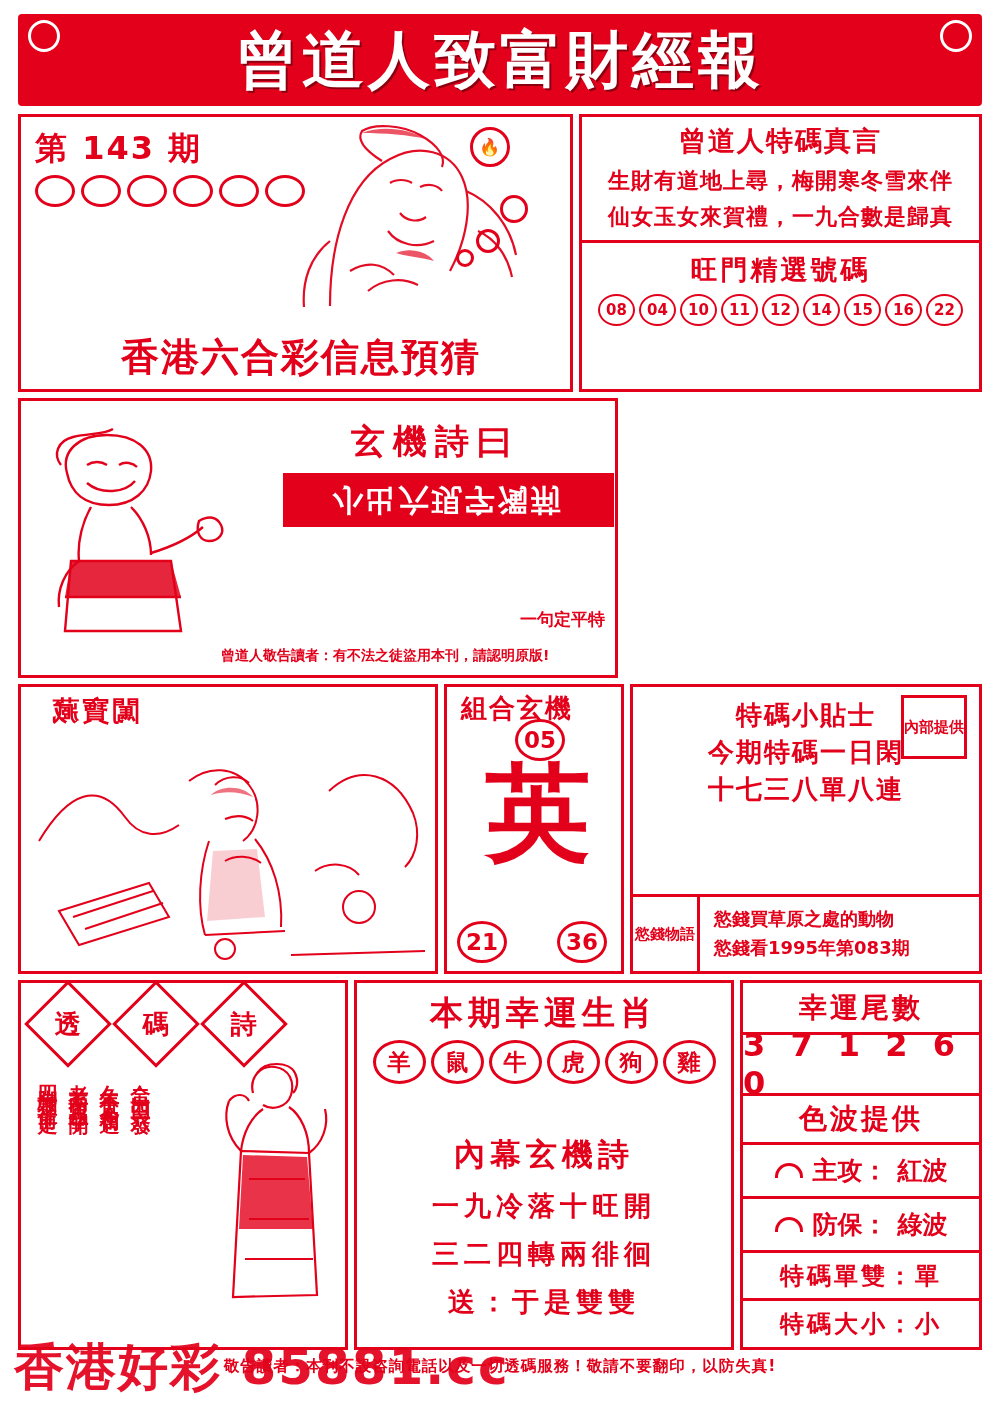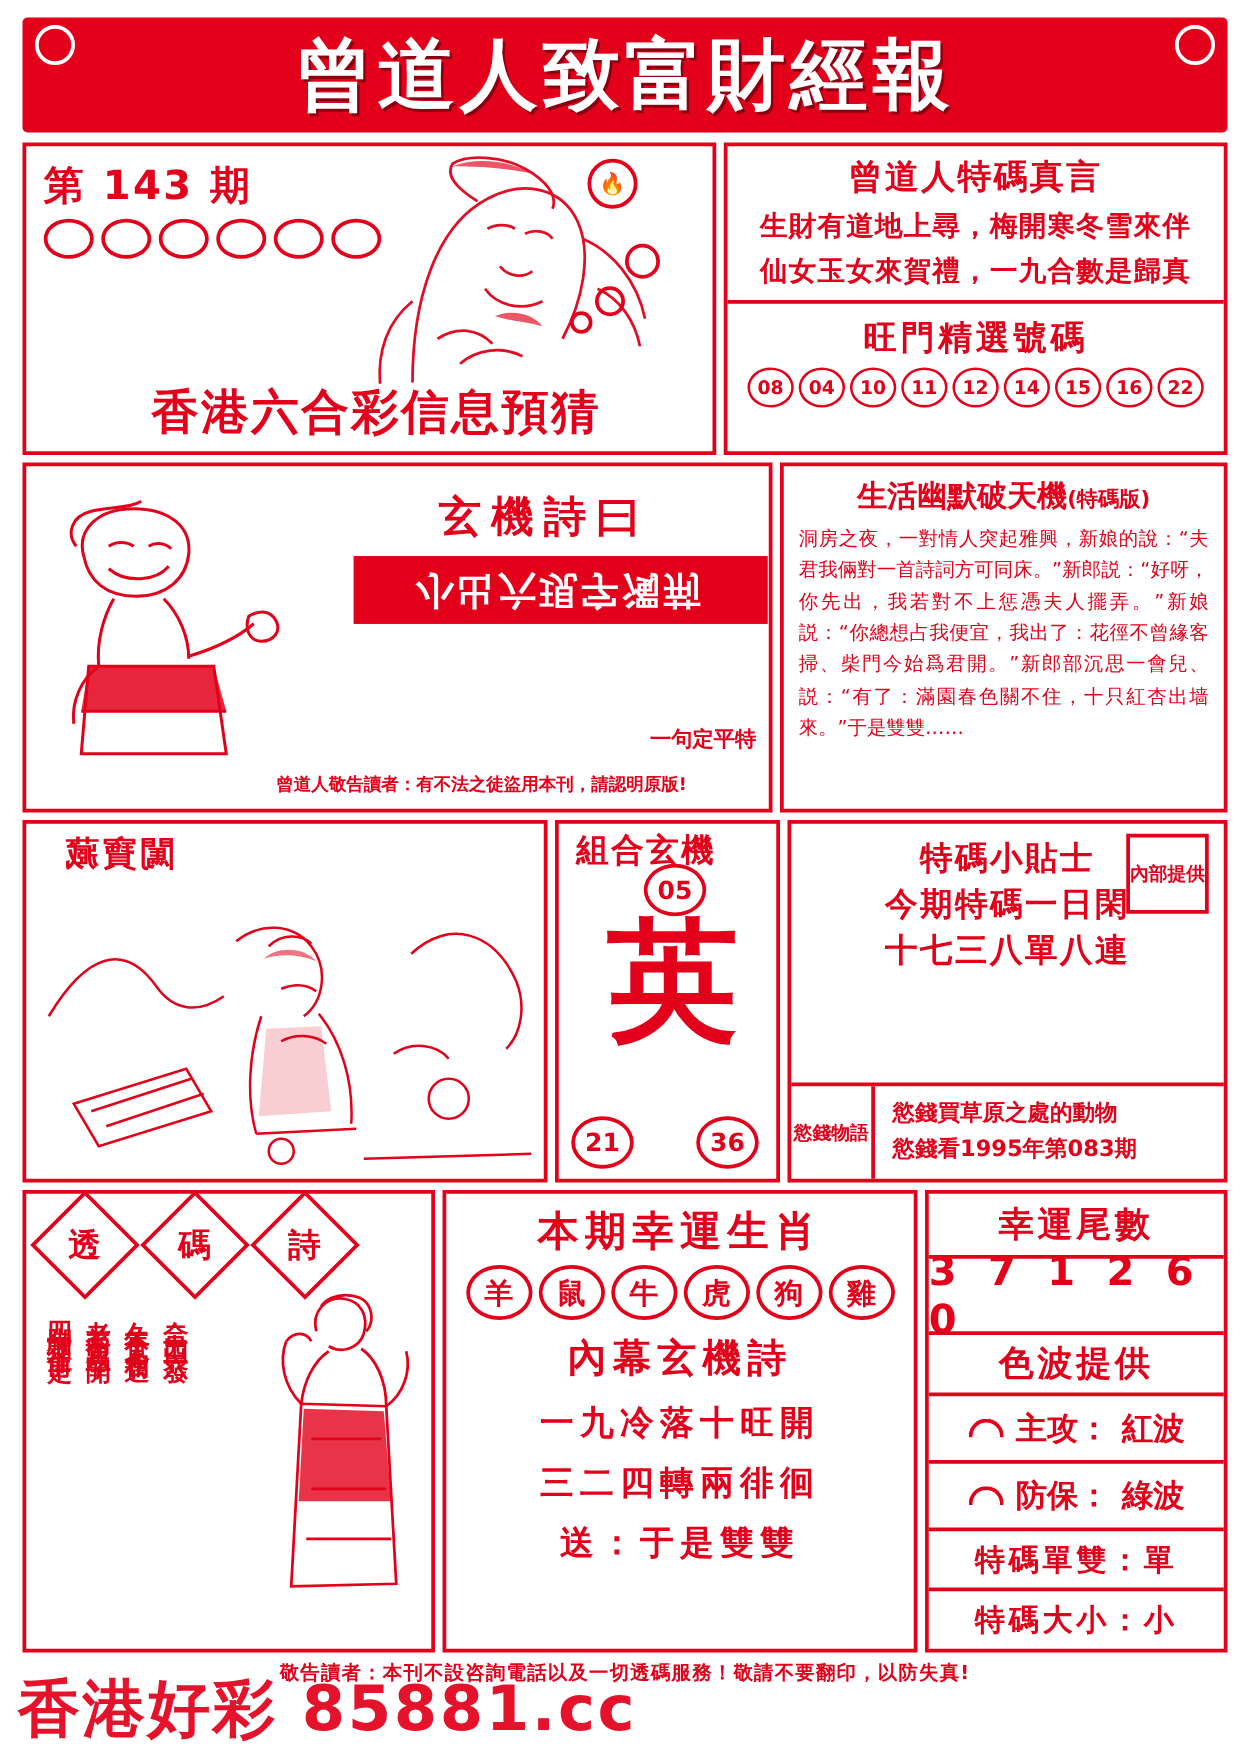--- a/index.html
+++ b/index.html
@@ -38,21 +38,21 @@
     position:absolute;top:6px;width:26px;height:26px;
     border:3px solid #ffffff;border-radius:50%;
   }
   .masthead .corner.l{left:10px;}
   .masthead .corner.r{right:10px;}
 
   
   .bx{border:3px solid #e2001a;box-sizing:border-box;}
 
   
-  .upper{margin-top:8px;display:flex;gap:6px;height:250px;}
+  .upper{margin-top:8px;display:flex;gap:6px;height:278px;}
   .upper-left{width:555px;position:relative;}
   .upper-right{flex:1;position:relative;}
 
   .issue{
     position:absolute;left:14px;top:10px;
     font-size:32px;font-weight:bold;letter-spacing:2px;
   }
   .ballrow{position:absolute;left:14px;top:58px;display:flex;gap:6px;}
   .ball-sm{
     width:34px;height:26px;border:3px solid #e2001a;border-radius:50%;
@@ -144,21 +144,21 @@
 
   .zuhe-title{
     position:absolute;left:14px;top:4px;font-size:26px;font-weight:bold;letter-spacing:2px;
   }
   .big-char{
     position:absolute;left:36px;top:72px;width:110px;height:120px;
     font-size:105px;line-height:108px;font-weight:bold;text-align:center;
   }
   .zb{
     position:absolute;width:44px;height:36px;border:3px solid #e2001a;border-radius:50%;
-    display:flex;align-items:center;justify-content:center;font-size:20px;font-weight:bold;text-align:right;
+    display:flex;align-items:center;justify-content:center;font-size:23px;font-weight:bold;text-align:right;
   }
   .zb.top{left:68px;top:32px;}
   .zb.bl{left:10px;bottom:8px;}
   .zb.br{right:14px;bottom:8px;}
 
   .tip-block{flex:1;position:relative;padding:10px 0 0 0;}
   .tip-l{text-align:center;font-size:26px;font-weight:bold;letter-spacing:2px;line-height:1.42;}
   .stamp{
     position:absolute;right:12px;top:8px;width:60px;height:58px;border:3px solid #e2001a;
     font-size:15px;font-weight:bold;line-height:1.25;text-align:center;
@@ -193,21 +193,21 @@
     height:250px;
   }
   .figure{position:absolute;right:10px;top:76px;width:130px;height:250px;}
 
   .bm-title{text-align:center;font-size:33px;font-weight:bold;letter-spacing:5px;padding:8px 0 4px 0;}
   .zodiac{display:flex;justify-content:center;gap:5px;padding-bottom:6px;}
   .zo{
     width:47px;height:38px;border:3px solid #e2001a;border-radius:50%;
     display:flex;align-items:center;justify-content:center;font-size:23px;font-weight:bold;
   }
-  .bm-title2{text-align:center;font-size:31px;font-weight:bold;letter-spacing:5px;padding:4px 0 6px 0;}
+  .bm-title2{text-align:center;font-size:31px;font-weight:bold;letter-spacing:5px;padding:4px 0 6px 0;margin-top:40px;}
   .bm-line{text-align:center;font-size:27px;font-weight:bold;letter-spacing:5px;padding:6px 0;}
 
   .br-cell{border-bottom:3px solid #e2001a;display:flex;align-items:center;justify-content:center;}
   .br-cell:last-child{border-bottom:none;}
   .br-title{font-size:28px;font-weight:bold;letter-spacing:3px;}
   .br-nums{font-size:32px;font-weight:bold;letter-spacing:7px;}
   .br-row{display:flex;align-items:center;justify-content:center;gap:10px;font-size:25px;font-weight:bold;}
   .arc{width:22px;height:12px;border:3px solid #e2001a;border-bottom:none;border-radius:22px 22px 0 0;}
 
   
@@ -315,26 +315,20 @@
         </g>
         <path d="M40 140 L140 140 L150 176 L34 176 Z" fill="#e2001a" opacity=".85"></path>
       </svg>
 
       <div class="xuanji-title">玄機詩曰</div>
       <div class="xuanji-plate">小出六現字濁荊</div>
       <div class="mid-note">一句定平特</div>
       <div class="mid-warn">曾道人敬告讀者：有不法之徒盜用本刊，請認明原版!</div>
     </div>
 
-    <div class="bx mid-right">
-      <div class="mr-title">
-        <span>生活幽默破天機</span><small>(特碼版)</small>
-      </div>
-      <div class="mr-body">洞房之夜，一對情人突起雅興，新娘的說：“夫君我倆對一首詩詞方可同床。”新郎説：“好呀，你先出，我若對不上惩憑夫人擺弄。”新娘説：“你總想占我便宜，我出了：花徑不曾緣客掃、柴門今始爲君開。”新郎部沉思一會兒、説：“有了：滿園春色關不住，十只紅杏出墙來。”于是雙雙……</div>
-    </div>
   </div>
 
   <div class="third">
 
     <div class="bx th-left">
       <div class="th-left-title">闖寶藏</div>
       <svg class="scene" viewBox="0 0 400 240">
         <g fill="none" stroke="#e2001a" stroke-width="2">
           <path d="M10 120 C40 70 70 60 96 96 C110 116 130 118 150 104"></path>
           <path d="M300 70 C330 42 366 52 384 92 C392 112 388 134 376 146"></path>

